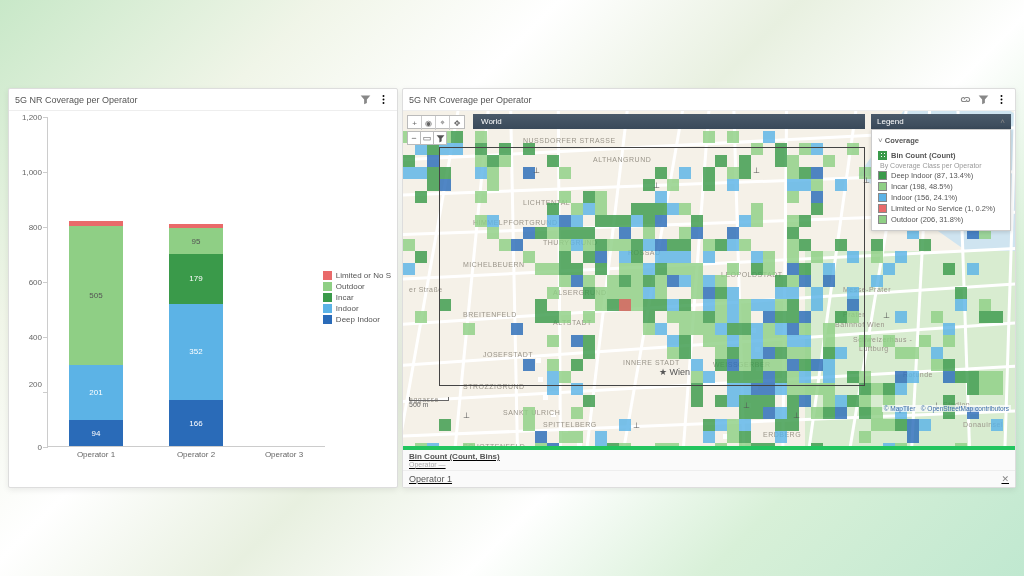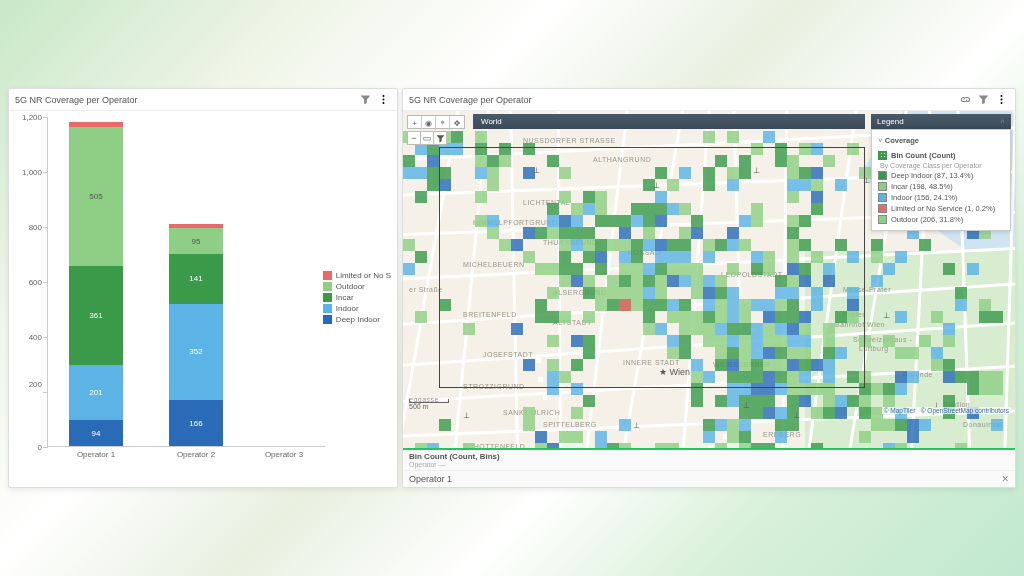--- a/index.html
+++ b/index.html
@@ -105,21 +105,21 @@
     position:absolute; top:18px; right:4px; width:140px; z-index:6;
     background:#fff; border:1px solid #ccc; box-shadow:0 1px 4px rgba(0,0,0,0.15);
     font-size:7.5px; color:#555; padding:4px 6px;
   }
   .map-legend-panel .sec { display:flex; align-items:center; margin:2px 0;}
   .map-legend-panel .sw { width:9px; height:9px; margin-right:4px; border:1px solid #888;}
   .map-legend-panel .sub{ color:#999; font-size:7px; padding-left:2px;}
   .chev{ font-size:8px; color:#888;}
 
   .footer-block {
-    border-top:2px solid #22c55e; background:#fafafa;
+    border-top:4px solid #22c55e; background:#fafafa;text-decoration:underline;
   }
   .footer-block .line1{ font-size:8px; font-weight:bold; color:#555; padding:2px 6px 0 6px;}
   .footer-block .line2{ font-size:7px; color:#aaa; padding:0 6px 2px 6px;}
   .footer-select{
     border-top:1px solid #eee; display:flex; align-items:center; justify-content:space-between;
     font-size:9px; color:#555; padding:3px 6px;
   }
   .footer-select .x{ color:#888; cursor:pointer; }
 
   
@@ -160,29 +160,28 @@
           <div class="ylabel" style="top: 165px;">600</div>
           <div class="ytick" style="top: 110px;"></div>
           <div class="ylabel" style="top: 110px;">800</div>
           <div class="ytick" style="top: 55px;"></div>
           <div class="ylabel" style="top: 55px;">1,000</div>
           <div class="ytick" style="top: 0px;"></div>
           <div class="ylabel" style="top: 0px;">1,200</div>
           <div class="bar-col" style="left: 21px;">
             <div class="seg" style="height: 4.95px; background: rgb(233, 106, 106); color: rgb(85, 85, 85);"></div>
             <div class="seg" style="height: 138.875px; background: rgb(143, 207, 133); color: rgb(85, 85, 85);">505</div>
-            <div class="seg" style="height: 99.275px; background: rgb(58, 154, 74);">361</div>
             <div class="seg" style="height: 55.275px; background: rgb(92, 179, 230);">201</div>
             <div class="seg" style="height: 25.85px; background: rgb(42, 107, 184);">94</div>
           </div>
           <div class="xcat" style="left: 21px;">Operator 1</div>
           <div class="bar-col" style="left: 121px;">
             <div class="seg" style="height: 3.85px; background: rgb(233, 106, 106); color: rgb(85, 85, 85);"></div>
             <div class="seg" style="height: 26.125px; background: rgb(143, 207, 133); color: rgb(85, 85, 85);">95</div>
-            <div class="seg" style="height: 49.225px; background: rgb(58, 154, 74);">141</div>
+            <div class="seg" style="height: 49.225px; background: rgb(58, 154, 74);">179</div>
             <div class="seg" style="height: 96.8px; background: rgb(92, 179, 230);">352</div>
             <div class="seg" style="height: 45.65px; background: rgb(42, 107, 184);">166</div>
           </div>
           <div class="xcat" style="left: 121px;">Operator 2</div>
           <div class="xcat" style="left: 209px;">Operator 3</div>
         </div>
       <div class="legend-chart" id="chart-legend">
           <div class="row">
             <span class="sw" style="background: rgb(233, 106, 106);"></span>
             <span>Limited or No S</span>

